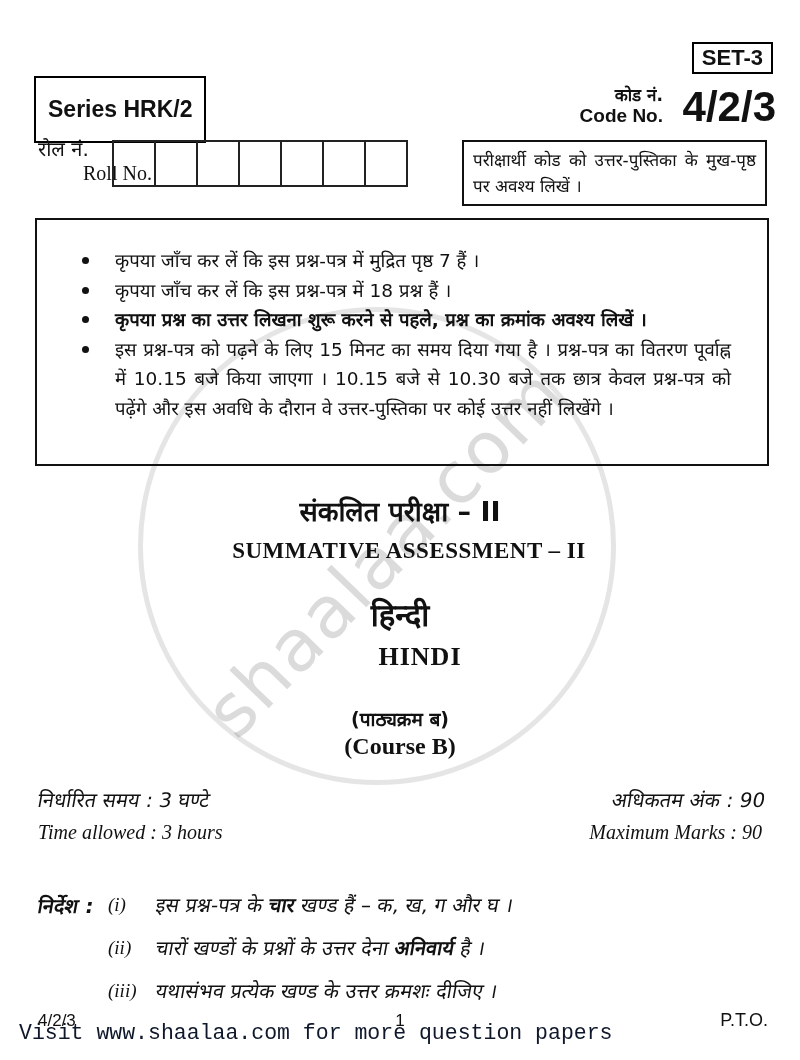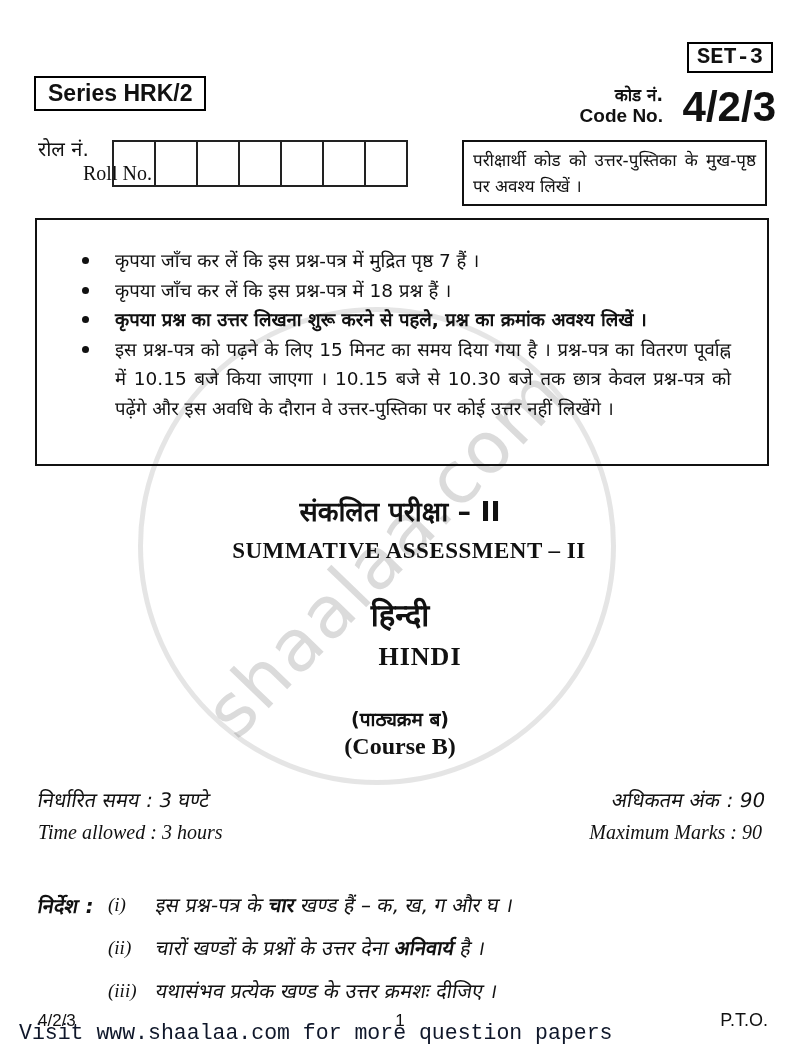--- a/index.html
+++ b/index.html
@@ -16,22 +16,22 @@
   
   .wm-circle{position:absolute;left:138px;top:307px;width:468px;height:468px;
     border:5px solid rgba(70,70,70,0.14);border-radius:50%;z-index:0;}
   .wm-text{position:absolute;left:385px;top:552px;z-index:0;white-space:nowrap;
     transform:translate(-50%,-50%) rotate(-46deg);
     font-size:72px;font-weight:500;letter-spacing:2px;color:rgba(90,90,90,0.22);}
   .content{position:relative;z-index:1;}
 
   
   .set-box{right:27px;top:42px;border:2.5px solid #000;padding:1px 8px;
-    font-family:Liberation Mono, monospace;font-weight:700;font-size:22px;}
-  .series-box{left:34px;top:76px;border:2.5px solid #000;padding:2px 12px;
+    font-family:Liberation Sans, sans-serif;font-weight:700;font-size:22px;}
+  .series-box{left:34px;top:76px;border:2.5px solid #000;padding:18px 12px;
     font-family:"Liberation Sans",sans-serif;font-weight:700;font-size:23px;}
   .code-label-hi{right:137px;top:83px;font-size:17px;font-weight:700;text-align:right;}
   .code-label-en{right:137px;top:105px;font-size:19px;font-weight:700;text-align:right;
     font-family:"Liberation Sans",sans-serif;}
   .code-value{right:24px;top:86px;font-size:42px;font-weight:700;line-height:1;
     font-family:"Liberation Sans",sans-serif;letter-spacing:0px;}
   .roll-hi{left:38px;top:135px;font-size:20px;}
   .roll-en{left:38px;top:162px;font-size:20px;font-family:"Liberation Serif",serif;margin-left:45px;}
   .roll-cells{left:112px;top:140px;display:flex;}
   .roll-cell{width:40px;height:43px;border:2px solid #222;margin-left:-2px;background:transparent;}

